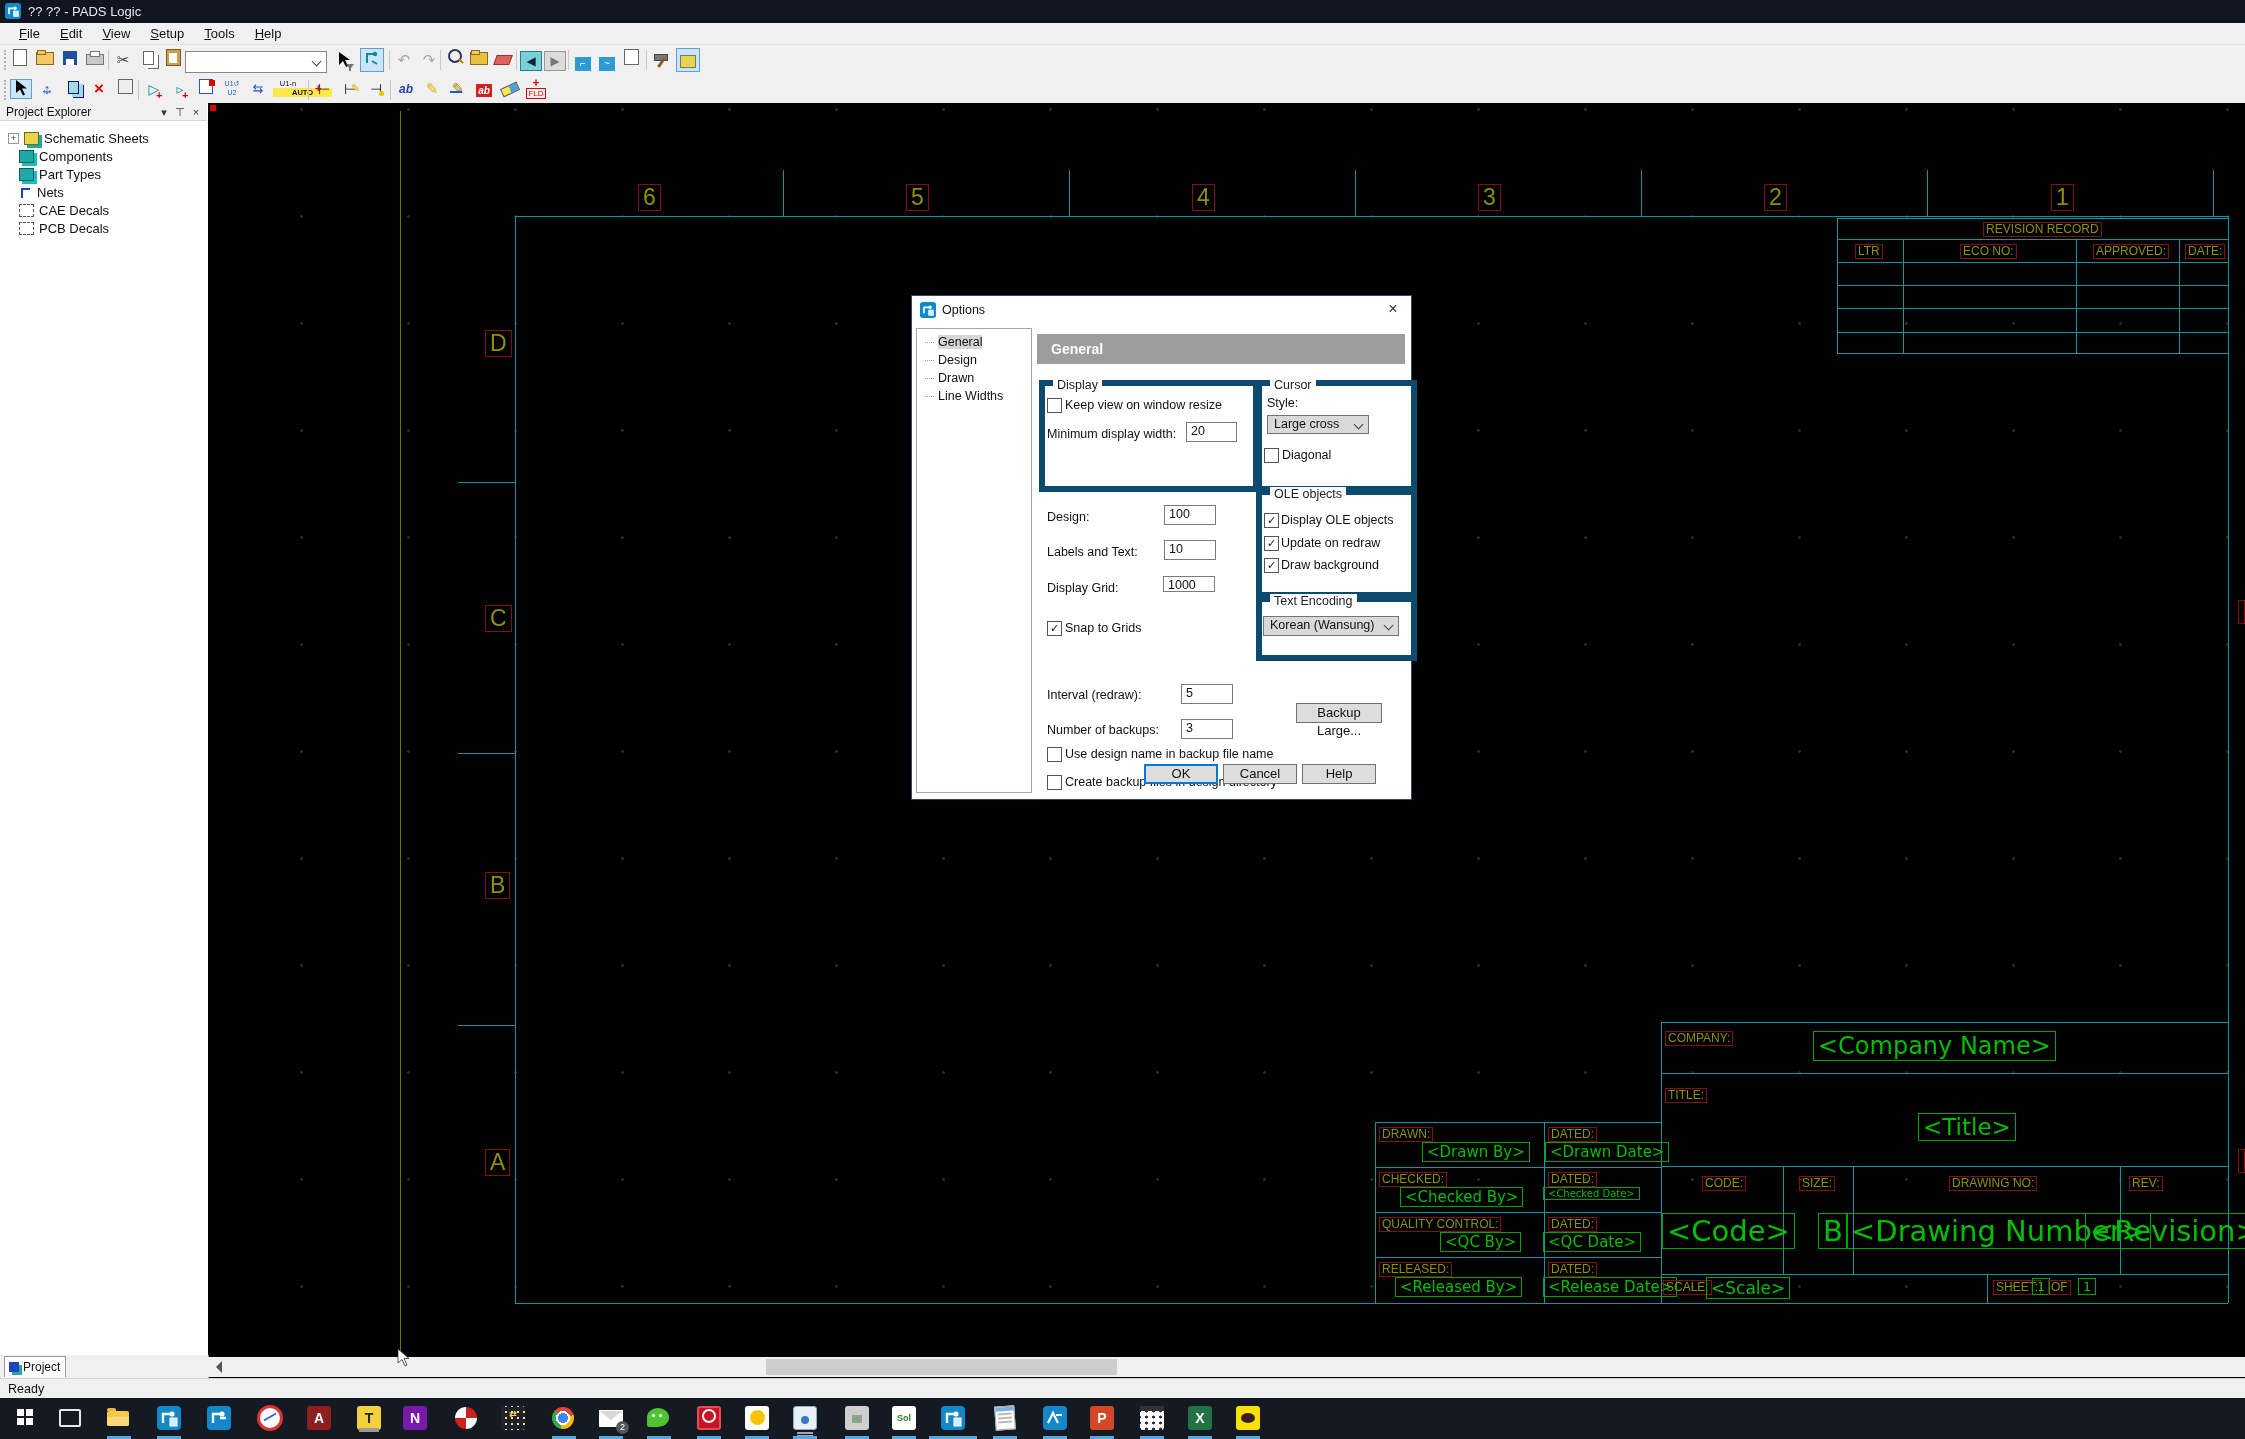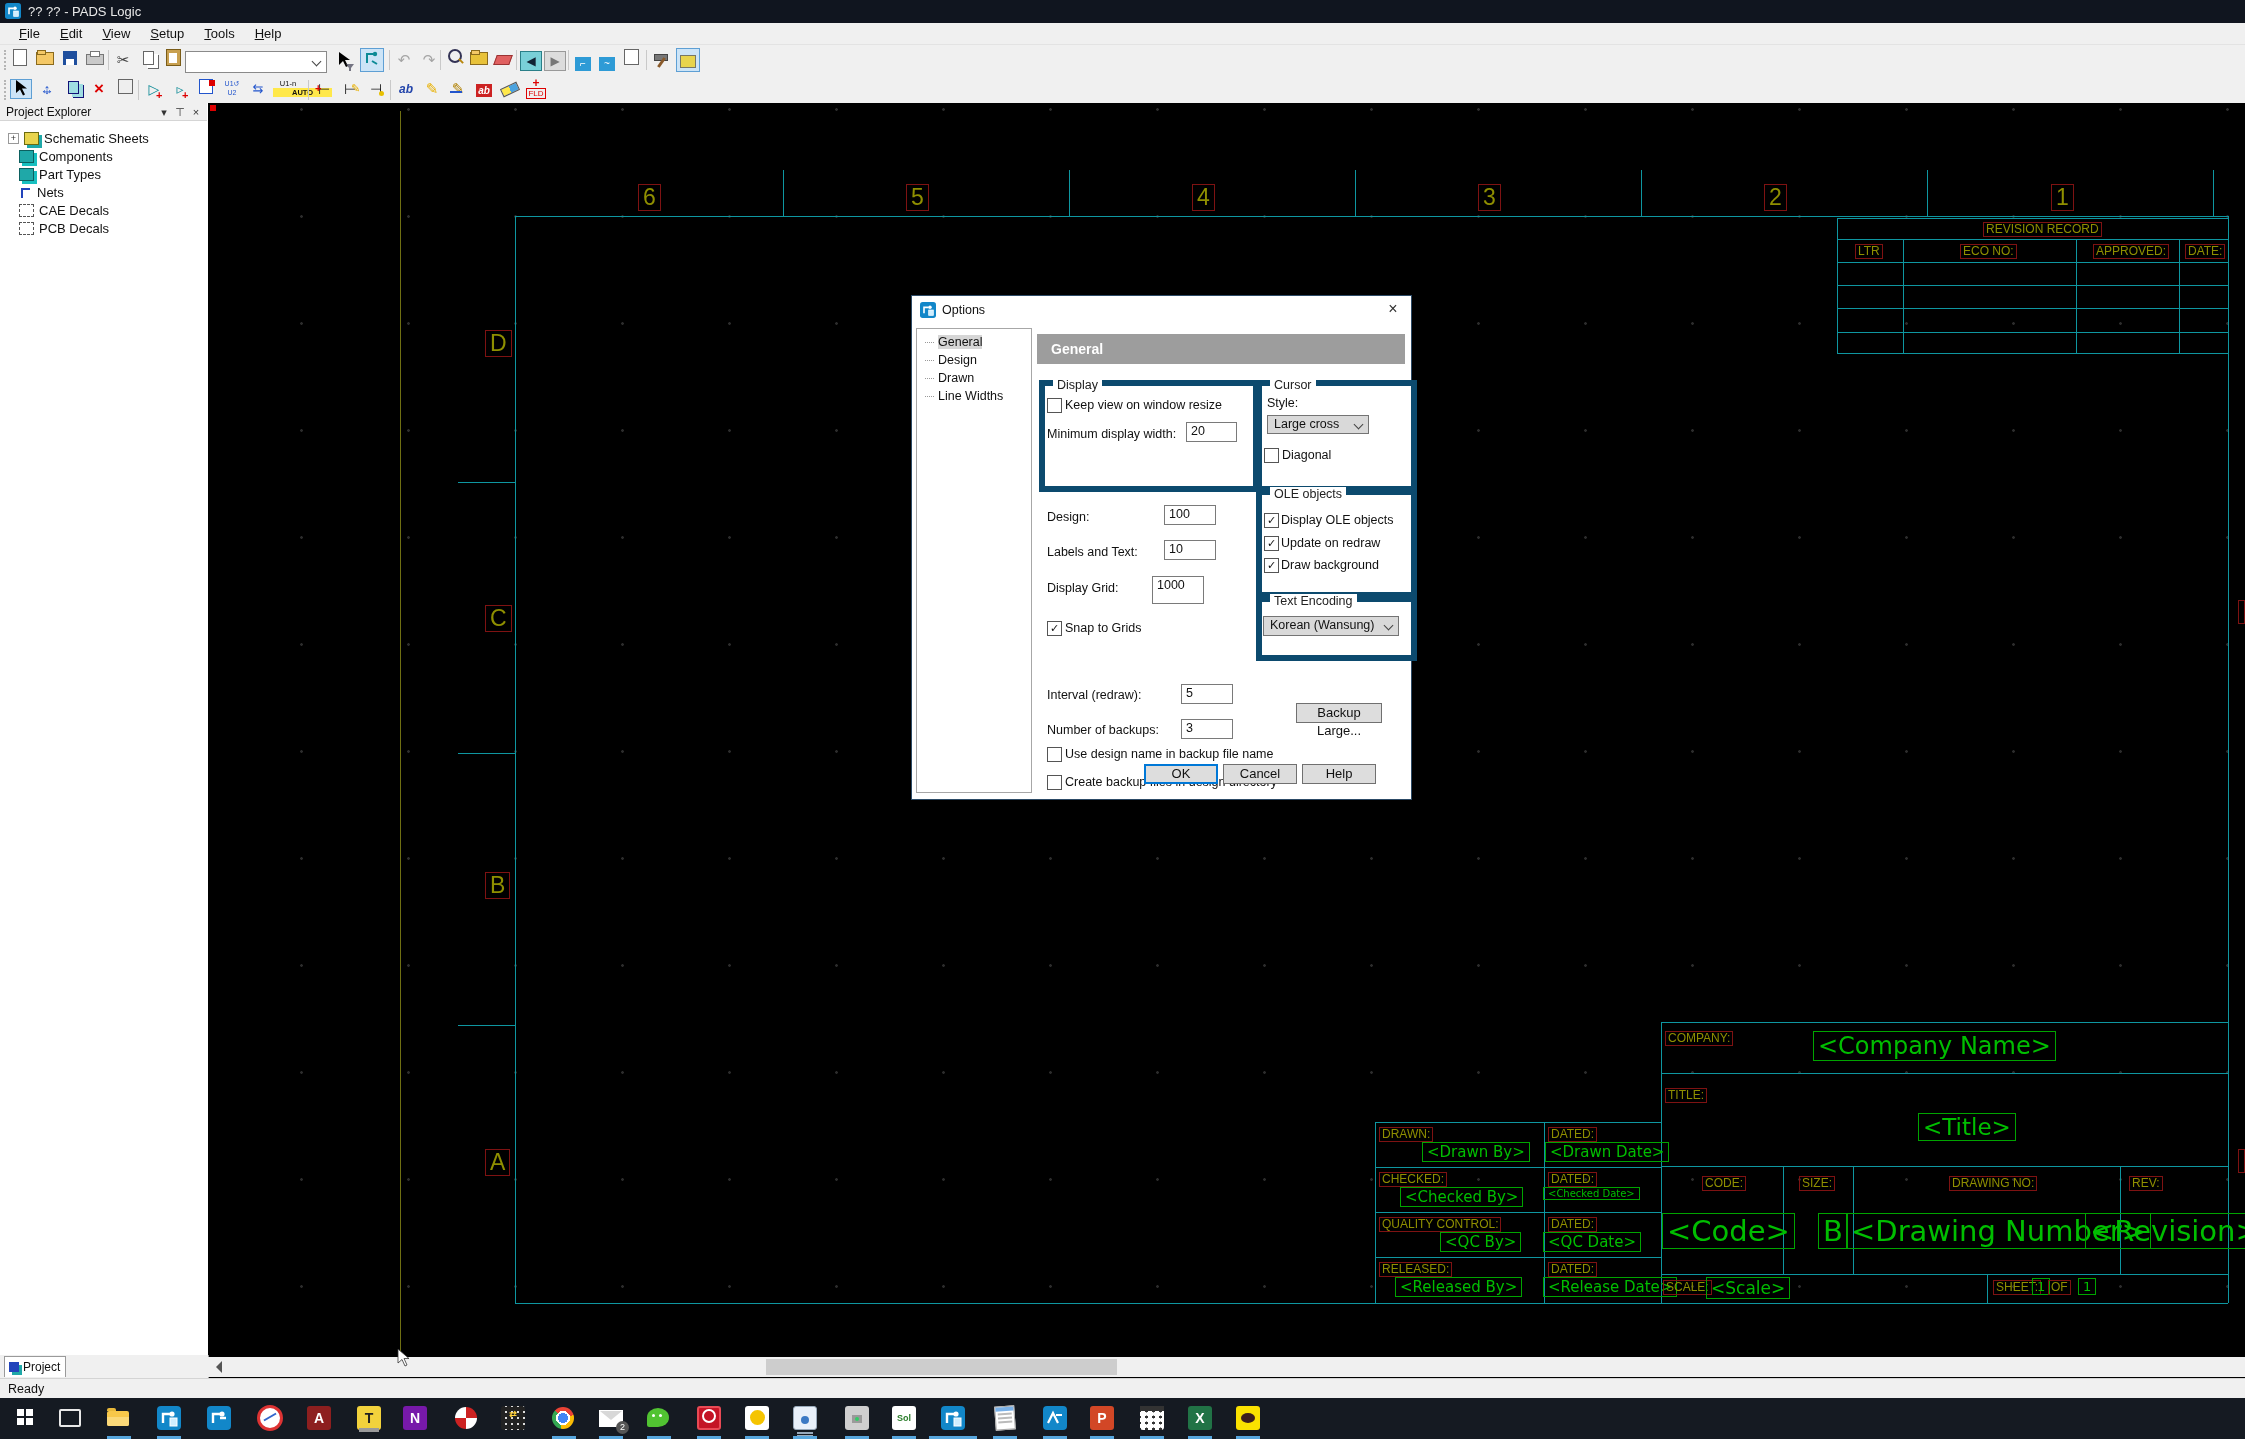--- a/index.html
+++ b/index.html
@@ -364,21 +364,21 @@
     <span class="a" style="left:355px;top:100px">Style:</span>
     <span class="combo" style="left:355px;top:119px;width:102px;height:19px"><span>Large cross</span><span class="chev"></span></span>
     <span class="cb" style="left:352px;top:152px"></span>
     <span class="a" style="left:370px;top:152px">Diagonal</span>
 
     <span class="a" style="left:135px;top:214px">Design:</span>
     <span class="inp" style="left:252px;top:209px;width:52px;height:20px">100</span>
     <span class="a" style="left:135px;top:249px">Labels and Text:</span>
     <span class="inp" style="left:252px;top:244px;width:52px;height:20px">10</span>
     <span class="a" style="left:135px;top:285px">Display Grid:</span>
-    <span class="inp" style="left:240px;top:280px;width:52px;height:28px">1000</span>
+    <span class="inp" style="left:251px;top:280px;width:52px;height:16px">1000</span>
     <span class="cb checked" style="left:135px;top:325px"></span>
     <span class="a" style="left:153px;top:325px">Snap to Grids</span>
 
     <div class="grp" style="left:344px;top:193px;width:149px;height:97px">
       <span class="grp-cap">OLE objects</span>
     </div>
     <span class="cb checked" style="left:352px;top:217px"></span>
     <span class="a" style="left:369px;top:217px">Display OLE objects</span>
     <span class="cb checked" style="left:352px;top:240px"></span>
     <span class="a" style="left:369px;top:240px">Update on redraw</span>

